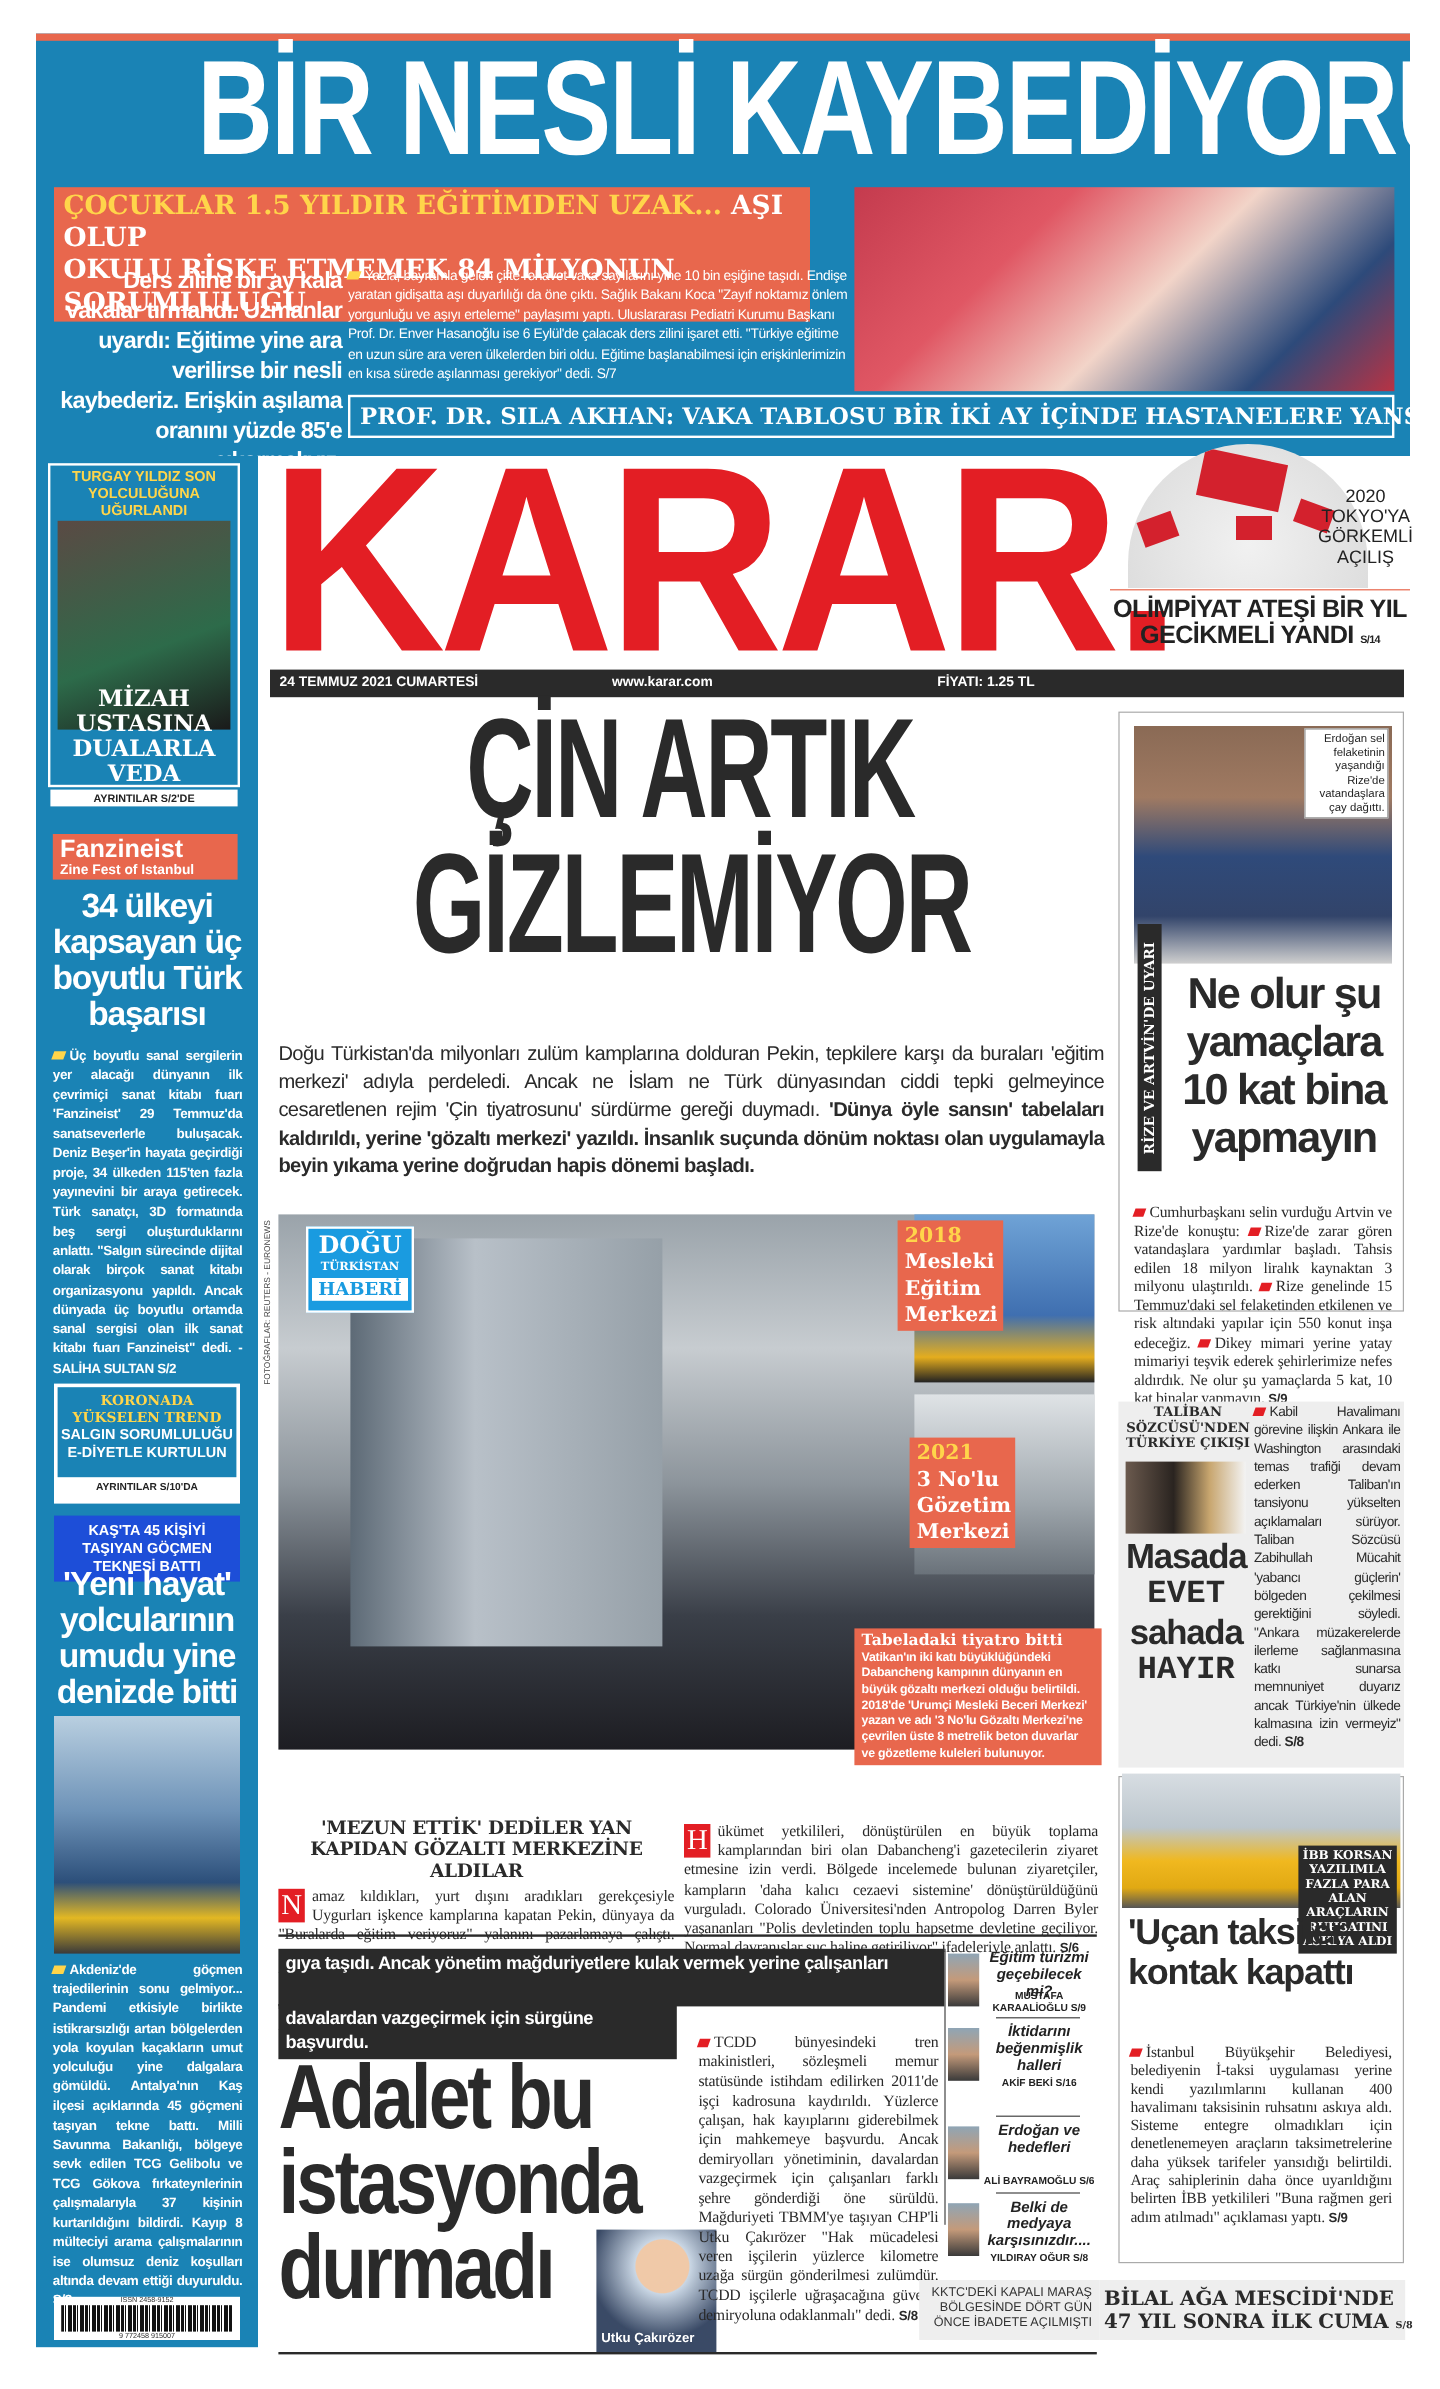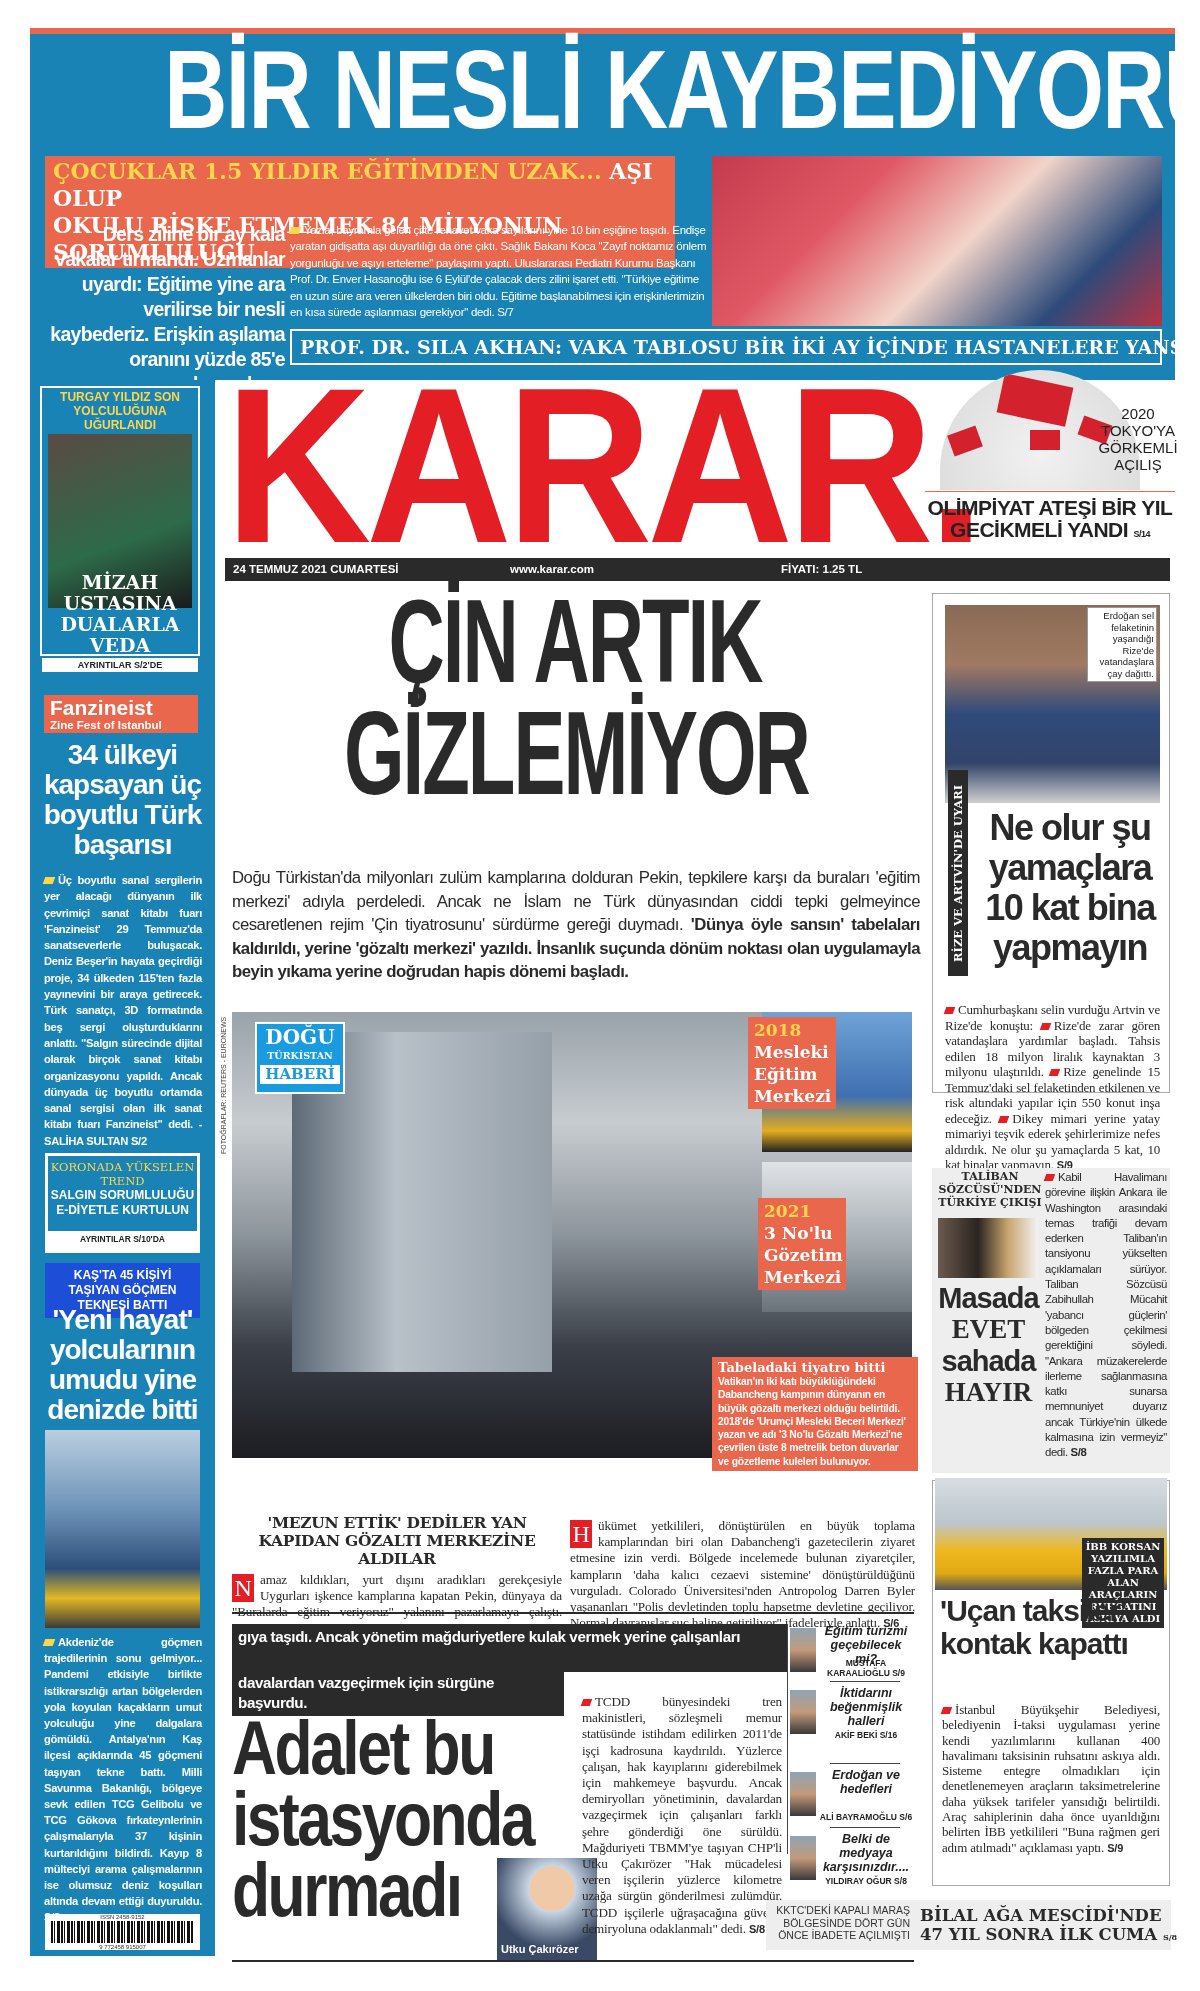--- a/index.html
+++ b/index.html
@@ -21,21 +21,21 @@
 #turgay .ph{margin:2px 6px;height:174px;background:linear-gradient(160deg,#5a4a44,#2d6b4a 60%,#1a1a1a)}
 #turgay .h{color:#fff;font-family:"DejaVu Serif",serif;font-weight:900;font-size:19px;line-height:21px;text-align:center;margin-top:-38px;position:relative}
 #turgay .f{background:#fff;color:#222;font-size:9px;font-weight:700;text-align:center;line-height:14px;margin-top:2px}
 #fanz{left:44px;top:695px;width:154px;background:#e8674d;color:#fff;padding:2px 6px}
 #fanz .a{font-size:21px;font-weight:700;line-height:22px}
 #fanz .b{font-size:11.5px;font-weight:700;line-height:12px}
 #fanzh{left:40px;top:740px;width:165px;color:#fff;font-weight:700;font-size:28px;line-height:30px;text-align:center;letter-spacing:-1px}
 #fanzb{left:44px;top:872px;width:158px;color:#fff;font-size:11.2px;line-height:16.3px;text-align:justify;font-weight:700;letter-spacing:-0.3px}
 #korona{left:45px;top:1153px;width:155px;height:100px;background:#fff;padding:3px}
 #korona .in{background:#1a83b5;height:75px;text-align:center;padding-top:4px}
-#korona .y{color:#ffd54a;font-family:"DejaVu Serif",serif;font-weight:400;font-size:11.5px;line-height:14px}
+#korona .y{color:#ffd54a;font-family:"DejaVu Serif",serif;font-weight:700;font-size:11.5px;line-height:14px}
 #korona .w{color:#fff;font-weight:700;font-size:12px;line-height:15px}
 #korona .f{font-size:8.5px;font-weight:700;text-align:center;line-height:16px}
 #kas{left:45px;top:1263px;width:155px;background:#1d4ed8;color:#fff;font-weight:700;font-size:12px;line-height:15px;text-align:center;padding:5px}
 #kash{left:40px;top:1305px;width:165px;color:#fff;font-weight:700;font-size:28px;line-height:30px;text-align:center;letter-spacing:-1px}
 #kasph{left:45px;top:1430px;width:155px;height:198px;background:linear-gradient(180deg,#b9cfe0 0%,#6e93b8 40%,#2c4f7a 70%,#e3b823 85%,#3a3a3a 100%)}
 #kasb{left:44px;top:1634px;width:158px;color:#fff;font-size:11.2px;line-height:16.2px;text-align:justify;font-weight:700;letter-spacing:-0.3px}
 #barcode{left:45px;top:1914px;width:155px;height:36px;background:#fff;font-size:6px;text-align:center;color:#333}
 #barcode .bars{height:22px;margin:1px 6px;background:repeating-linear-gradient(90deg,#111 0 2px,#fff 2px 3px,#111 3px 4px,#fff 4px 6px,#111 6px 9px,#fff 9px 10px)}
 
 #logo{left:225px;top:382px;width:680px;height:168px;color:#e31e24;font-weight:900;font-size:220px;line-height:168px;letter-spacing:-6px;white-space:nowrap;transform:scaleX(0.92);transform-origin:left top}
@@ -102,21 +102,21 @@
 #erph{left:945px;top:605px;width:215px;height:198px;background:linear-gradient(180deg,#8a6a55 0%,#a07a62 30%,#2f4a7a 55%,#32446a 80%,#cfcfcf 100%)}
 #ercap{left:1087px;top:607px;width:70px;background:#fff;border:1px solid #999;font-size:9.5px;line-height:11.5px;text-align:right;padding:2px;color:#222}
 #rizev{left:948px;top:770px;width:20px;height:206px;background:#2a2a2a;color:#fff;font-family:"DejaVu Serif",serif;font-weight:900;font-size:11.5px;writing-mode:vertical-rl;transform:rotate(180deg);text-align:center;line-height:20px}
 #rizeh{left:975px;top:808px;width:190px;color:#2a2a2a;font-weight:700;font-size:36px;line-height:40px;letter-spacing:-1.5px;text-align:center}
 #rizeb{left:945px;top:1002px;width:215px;font-size:13px;line-height:15.5px}
 #taliban{left:932px;top:1168px;width:238px;height:305px;background:#eee}
 #talk{left:935px;top:1170px;width:110px;color:#2a2a2a;font-family:"DejaVu Serif",serif;font-weight:900;font-size:11px;line-height:13px;text-align:center}
 #talph{left:938px;top:1218px;width:100px;height:60px;background:linear-gradient(90deg,#6b5a4e,#2a2420 40%,#c8a66f 70%,#f3f3f3)}
 #masada{left:935px;top:1282px;width:107px;color:#2a2a2a;text-align:center}
 #masada .s{font-weight:700;font-size:29px;line-height:32px;letter-spacing:-1px}
-#masada .e{font-family:Liberation Serif, serif;font-weight:900;font-size:27px;line-height:31px}
+#masada .e{font-family:Liberation Mono, monospace;font-weight:900;font-size:27px;line-height:31px}
 #talb{left:1045px;top:1170px;width:122px;font-size:11.4px;line-height:15.3px;letter-spacing:-0.4px;text-align:justify;color:#2a2a2a}
 #taxph{left:935px;top:1478px;width:232px;height:112px;background:linear-gradient(180deg,#d7dde2 0%,#bcc6cd 40%,#f0b81f 65%,#e1a913 85%,#555 100%)}
 #ibb{left:1082px;top:1538px;width:82px;background:#2a2a2a;color:#fff;font-family:"DejaVu Serif",serif;font-weight:900;font-size:10px;line-height:12px;text-align:center;padding:3px}
 #ucan{left:935px;top:1594px;width:232px;height:94px;color:#2a2a2a;font-weight:700;font-size:30px;line-height:33px;letter-spacing:-1px;padding-left:5px}
 #ucanbox{left:932px;top:1480px;width:238px;height:406px;border:1px solid #aaa}
 #ucanb{left:942px;top:1702px;width:218px;font-size:13px;line-height:15.3px}
 </style>
 </head>
 <body>
 

